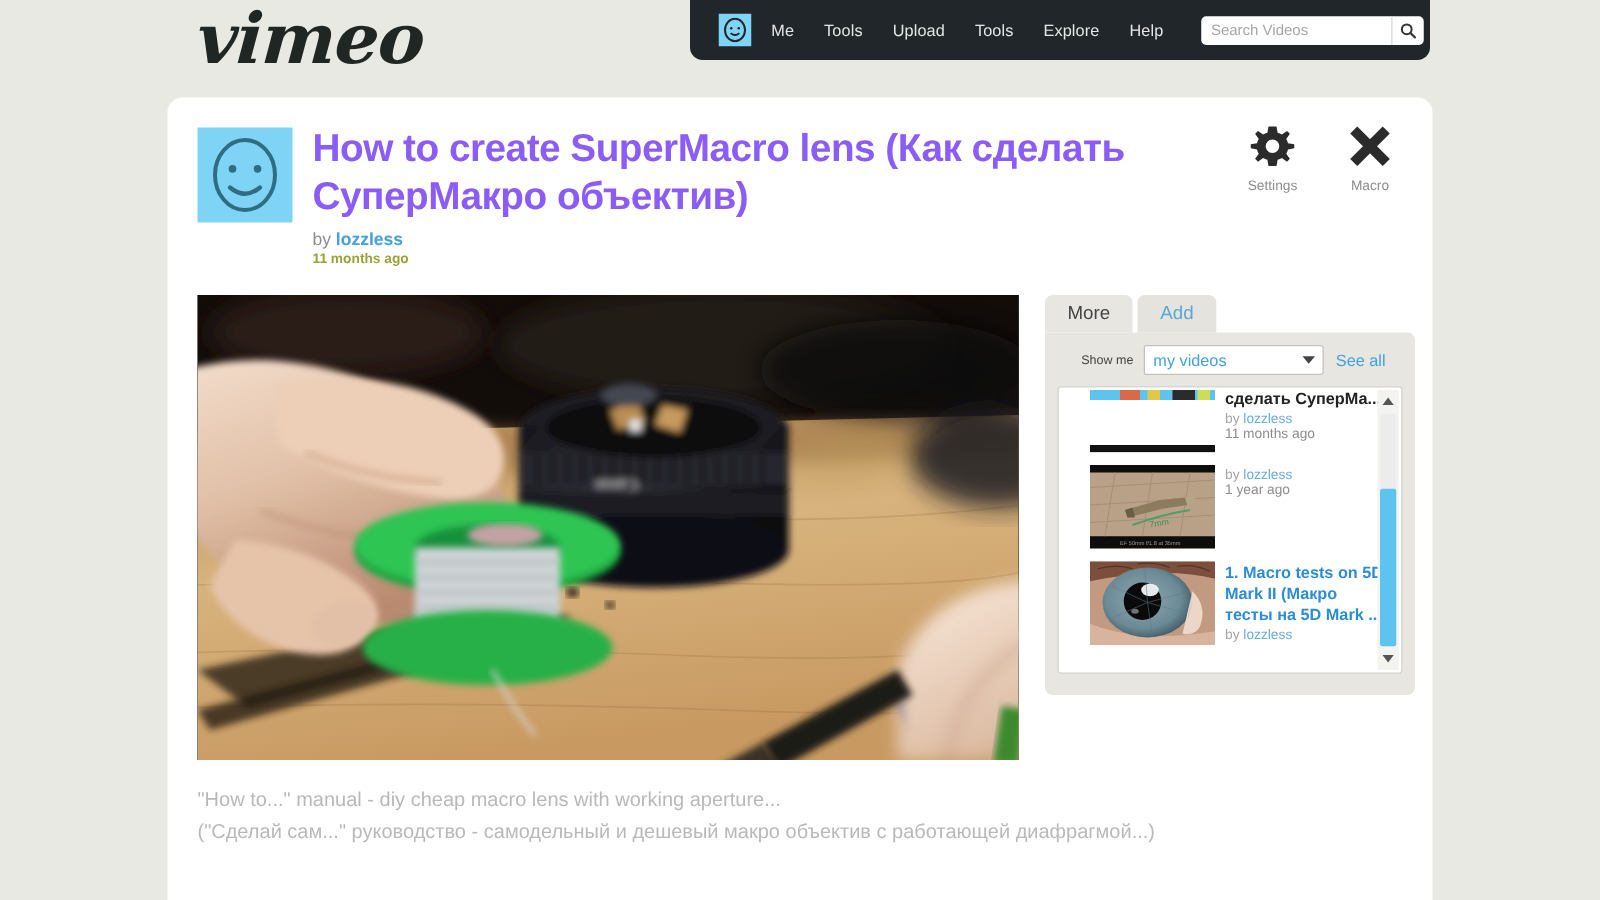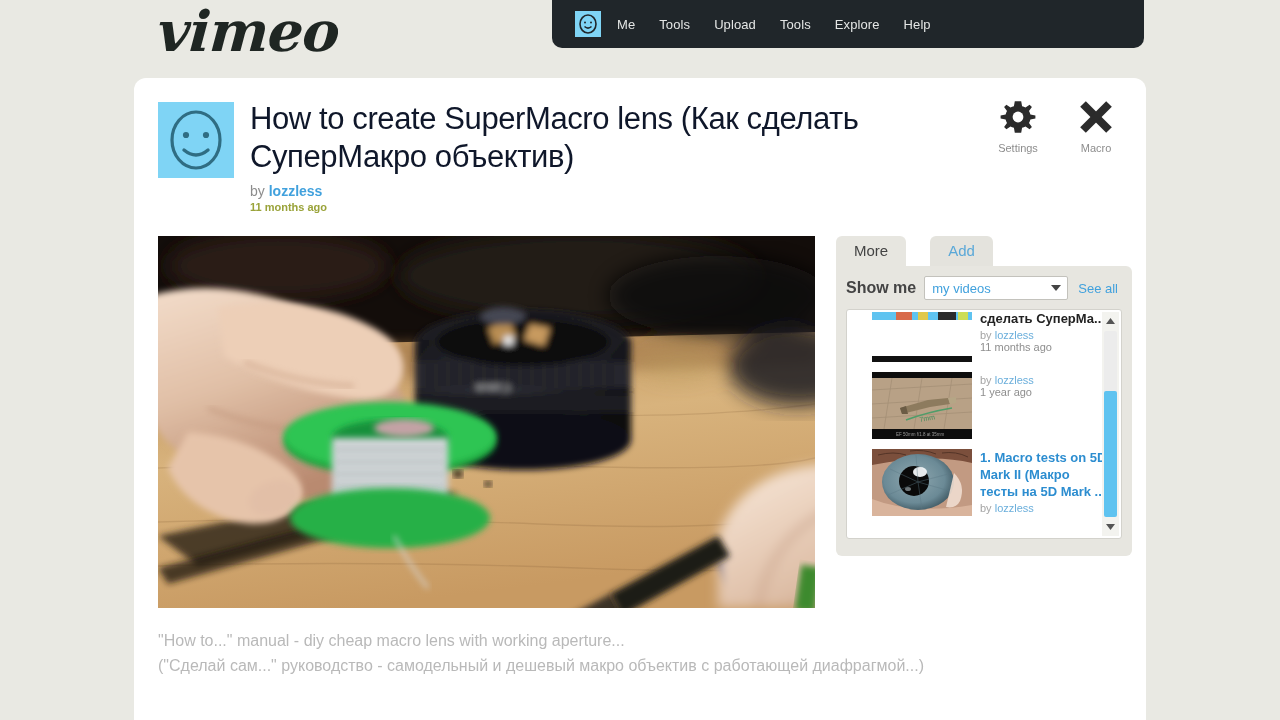--- a/index.html
+++ b/index.html
@@ -114,22 +114,22 @@
     background: #7fd4f5;
   }
   .vid-head {
     position: absolute;
     left: 116px; top: 22px;
     width: 765px;
   }
   .vid-title {
     margin: 0;
     font-size: 31px;
-    font-weight: normal;
-    color: #0f172a;
+    font-weight: bold;
+    color: #8b5cf6;
     line-height: 38px;
     letter-spacing: -.4px;
   }
   .vid-byline {
     margin-top: 7px;
     font-size: 14px;
     color: #8d8d8d;
   }
   .vid-byline a {
     color: #41a1dd;
@@ -180,21 +180,21 @@
     line-height: 25px;
     color: #b9b9b9;
   }
 
   
   .side {
     position: absolute;
     left: 702px; top: 158px;
     width: 296px;
   }
-  .tabs { display: flex; height: 30px; gap: 20px; }
+  .tabs { display: flex; height: 30px; }
   .tab {
     height: 30px;
     padding: 0 18px;
     line-height: 30px;
     font-size: 15px;
     border-radius: 6px 6px 0 0;
     background: #e4e3dd;
     cursor: pointer;
     white-space: nowrap;
   }
@@ -208,22 +208,22 @@
     box-sizing: border-box;
     height: 290px;
   }
   .showme-row {
     display: flex;
     align-items: center;
     height: 24px;
     margin-bottom: 9px;
   }
   .showme-label {
-    font-size: 16px; font-weight: bold; color: #444;
-    margin-right: 8px; white-space: nowrap;
+    font-size: 10px; font-weight: normal; color: #444;
+    margin-right: 8px; white-space: nowrap; margin-left: 19px;
   }
   .select {
     position: relative;
     width: 142px; height: 22px;
     background: #fff;
     border: 1px solid #c3c2bc;
     border-radius: 2px;
     display: flex; align-items: center;
     cursor: pointer;
   }
@@ -329,20 +329,29 @@
         </svg>
       </div>
 
       <a class="nav-link" href="#">Me</a>
       <a class="nav-link" href="#">Tools</a>
       <a class="nav-link" href="#">Upload</a>
       <a class="nav-link" href="#">Tools</a>
       <a class="nav-link" href="#">Explore</a>
       <a class="nav-link" href="#">Help</a>
 
+      <div class="search-wrap">
+        <input class="search-input" type="text" placeholder="Search Videos" style="">
+        <button class="search-btn">
+          <svg width="13" height="13" viewBox="0 0 13 13">
+            <circle cx="5.4" cy="5.4" r="3.9" fill="none" stroke="#333" stroke-width="1.6"></circle>
+            <line x1="8.4" y1="8.4" x2="12" y2="12" stroke="#333" stroke-width="1.8" stroke-linecap="round"></line>
+          </svg>
+        </button>
+      </div>
     </div>
   </div>
 
   <div class="card">
 
     <div class="vid-avatar">
       <svg width="76" height="76" viewBox="0 0 76 76">
         <ellipse cx="38" cy="38" rx="24" ry="28" fill="none" stroke="#2f6d83" stroke-width="3.2"></ellipse>
         <circle cx="28" cy="33" r="3.1" fill="#2f6d83"></circle>
         <circle cx="48" cy="33" r="3.1" fill="#2f6d83"></circle>

